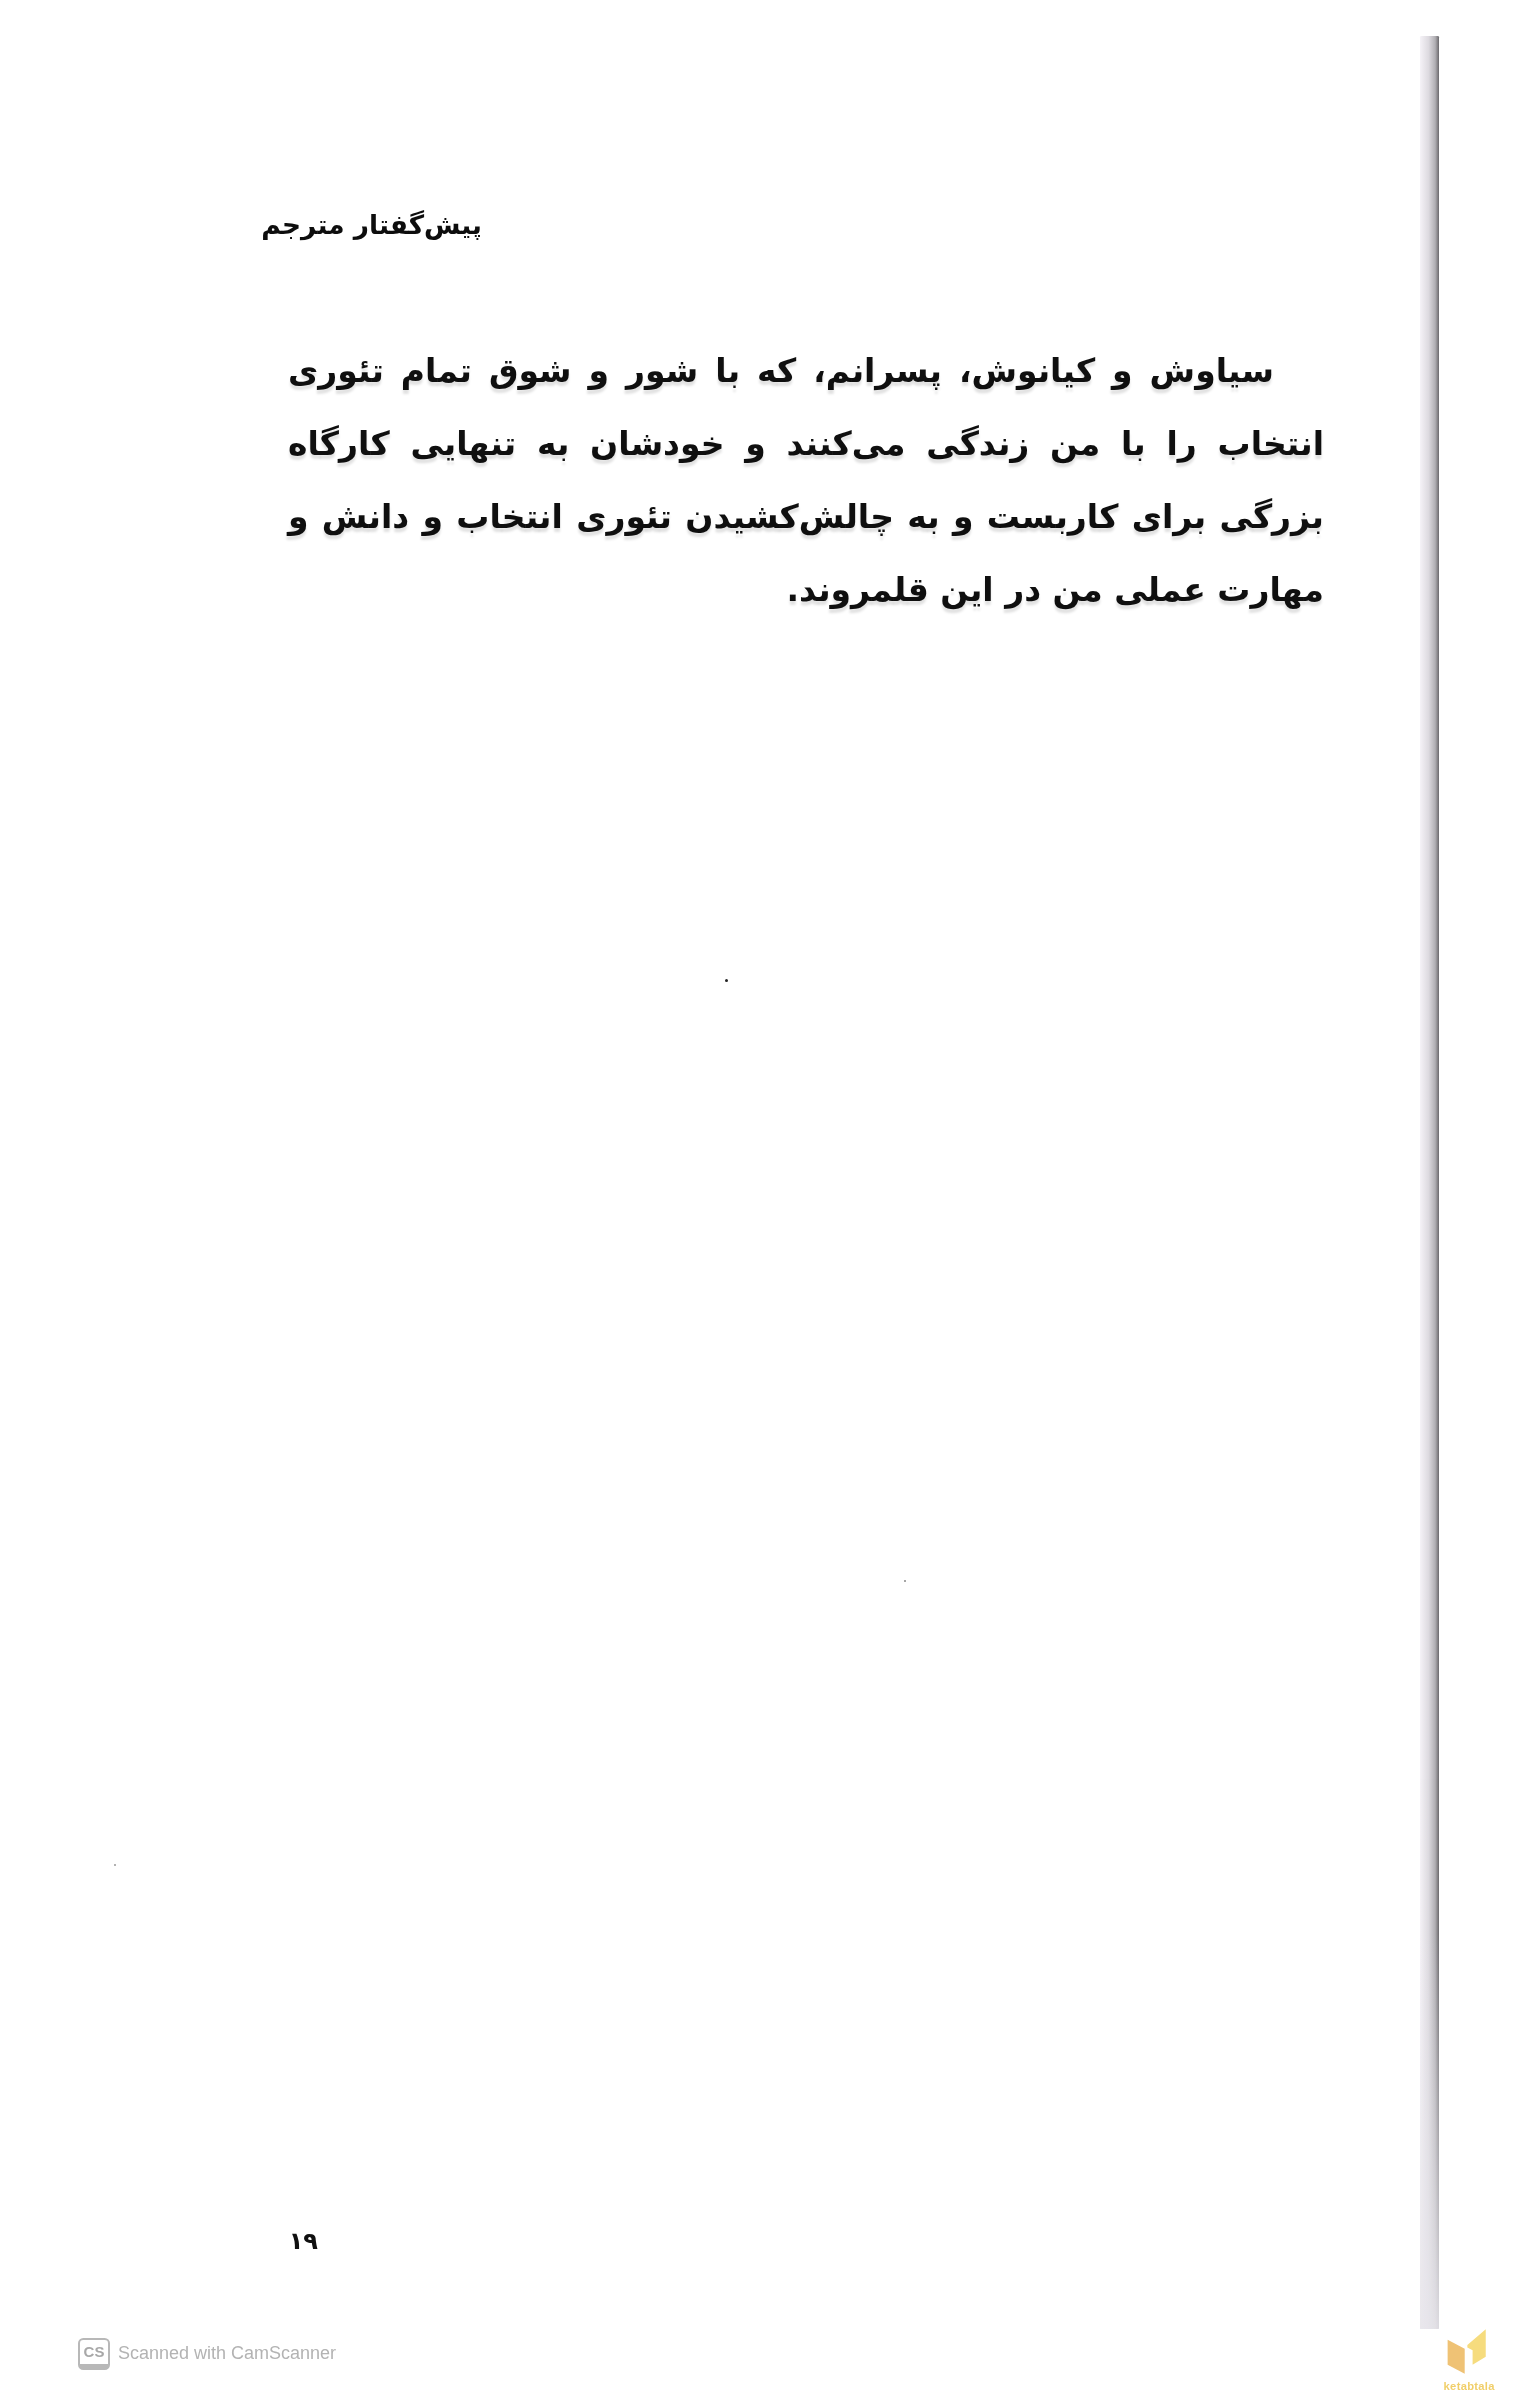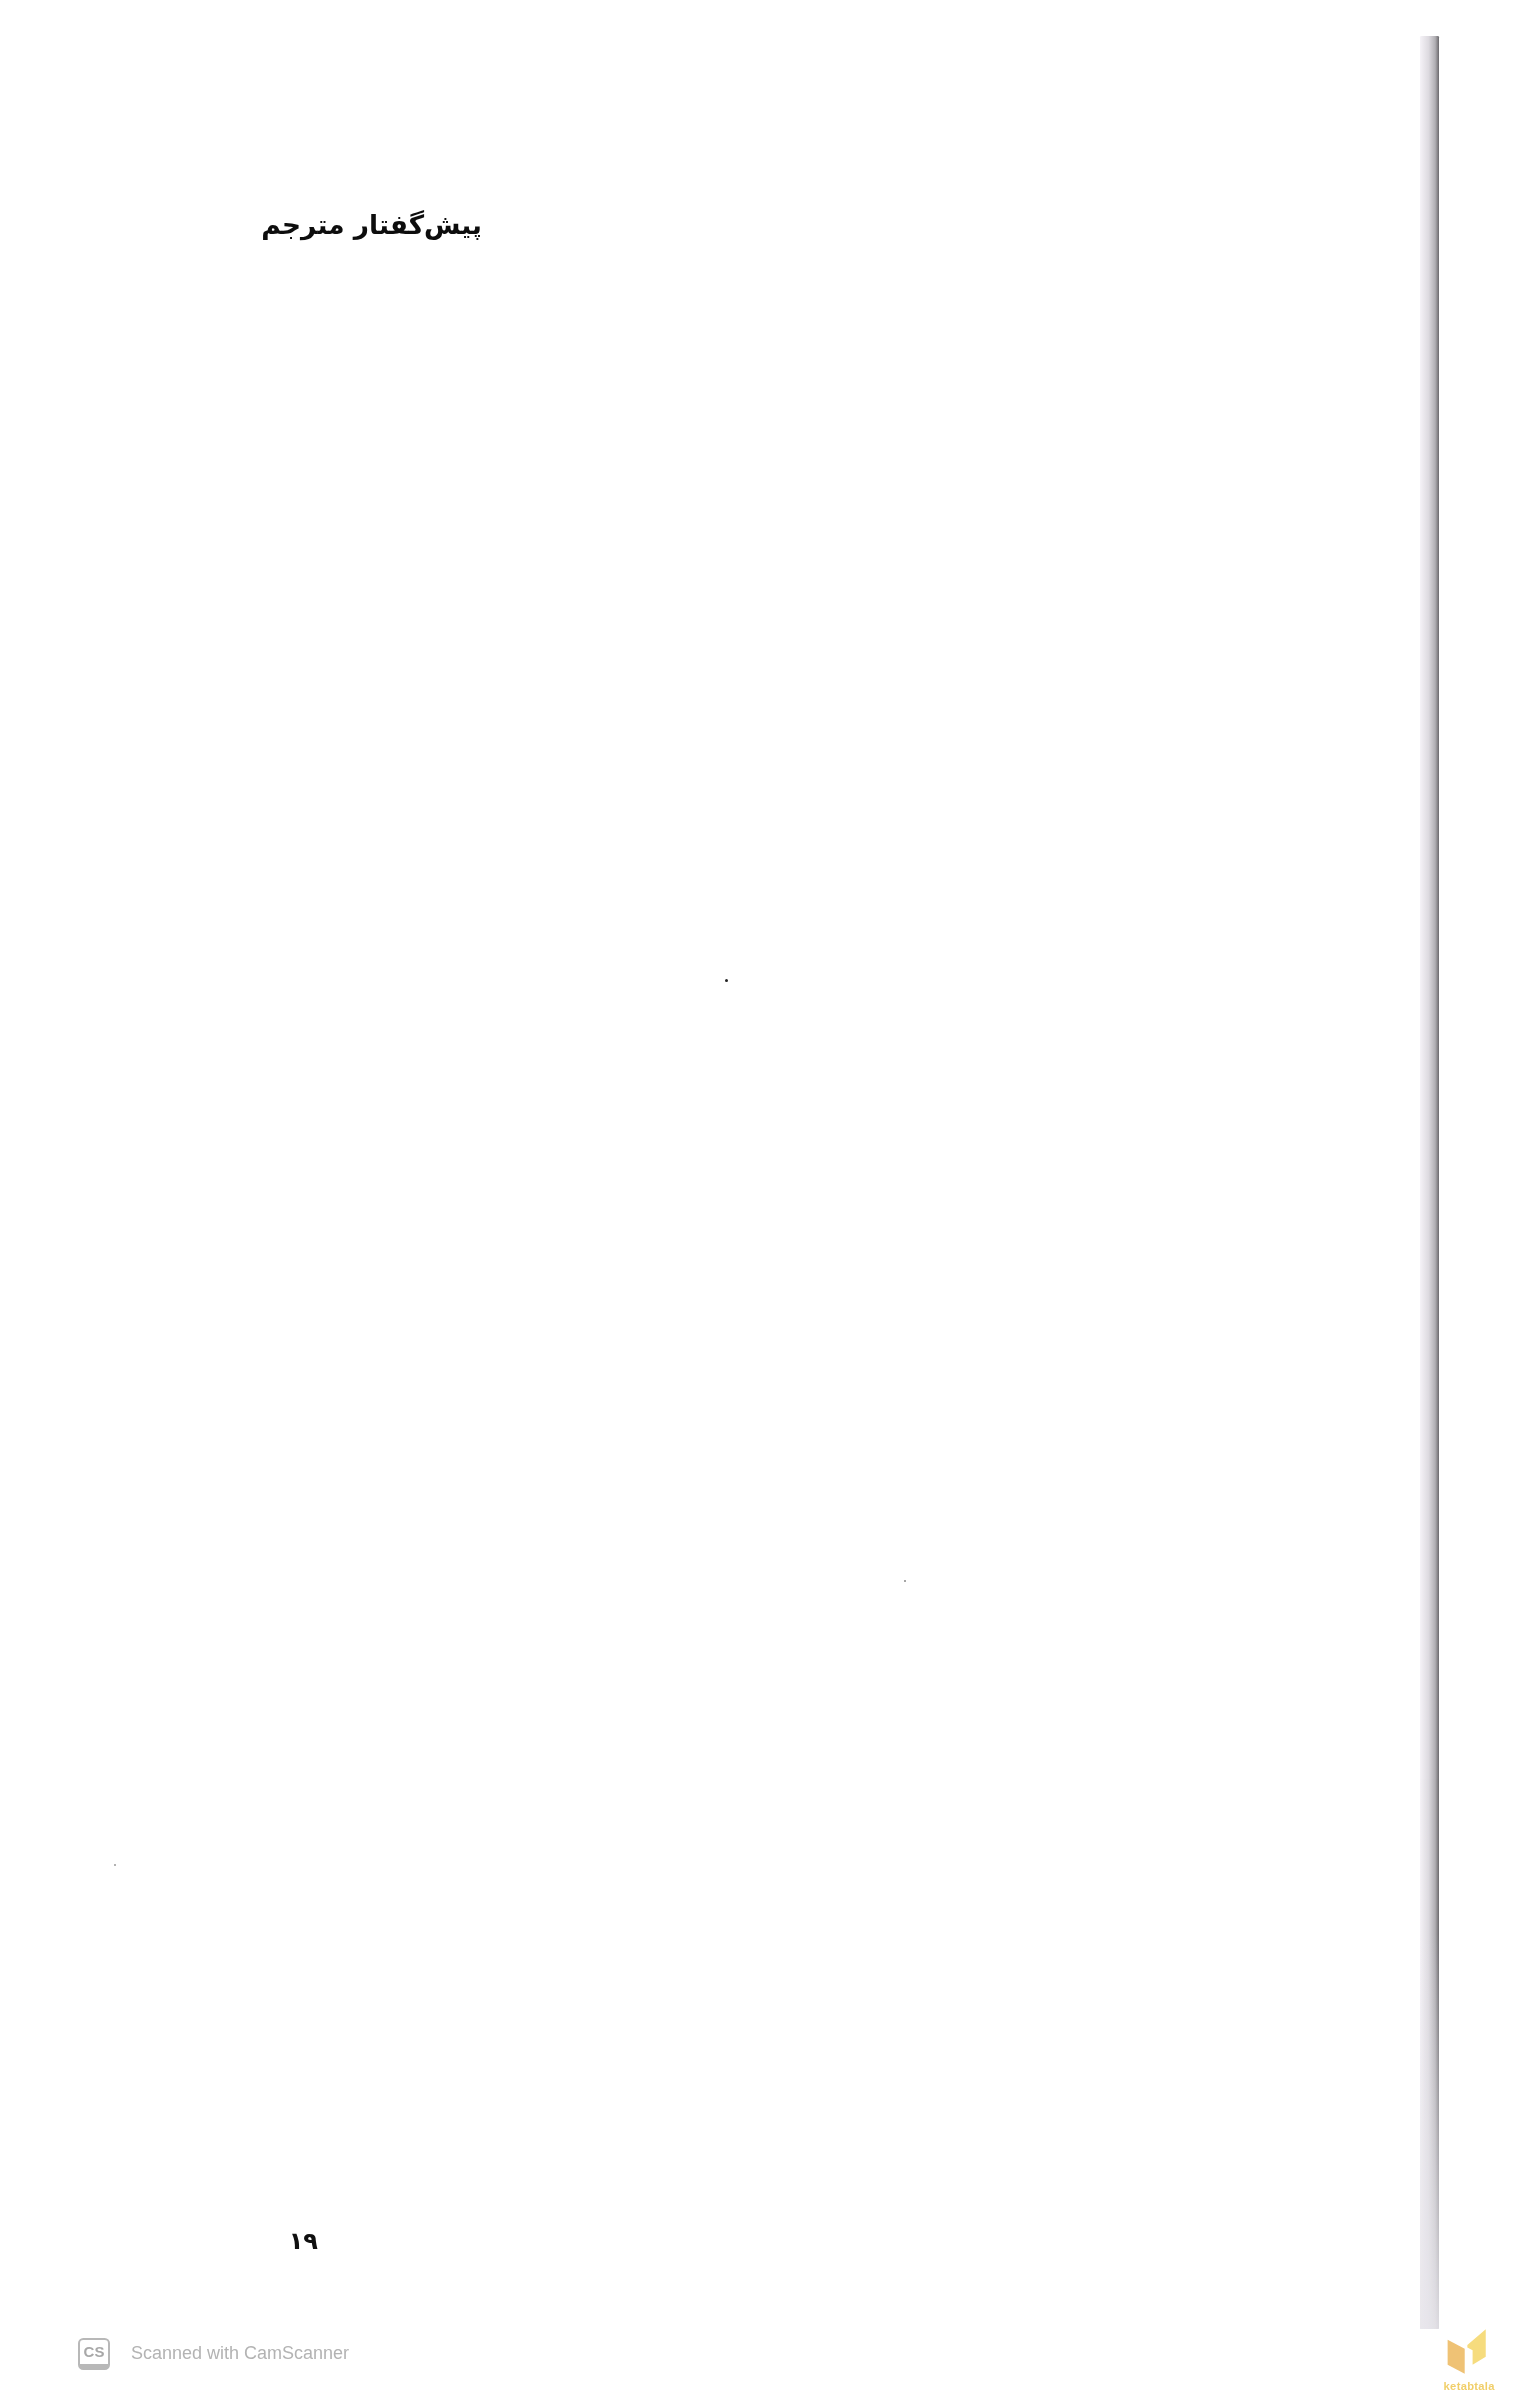--- a/index.html
+++ b/index.html
@@ -88,21 +88,21 @@
       border-radius: 50%;
       background: #222;
     }
     .scanner-watermark {
       position: absolute;
       left: 78px;
       top: 2337px;
       height: 33px;
       display: flex;
       align-items: center;
-      gap: 21px;
+      gap: 8px;
       color: #b3b3b3;
       font-family: "Liberation Sans", sans-serif;
       font-size: 18px;
     }
     .cs-logo {
       width: 32px;
       height: 32px;
       box-sizing: border-box;
       border: 2px solid #b8b8b8;
       border-radius: 5.3px;
@@ -145,20 +145,21 @@
 </head>
 <body>
 
 <div class="page">
 
   <div class="binding-shadow"></div>
 
   <div class="running-header">پیش‌گفتار مترجم</div>
 
   <div class="body-text">
+    <p class="para">سیاوش و کیانوش، پسرانم، که با شور و شوق تمام تئوری انتخاب را با من زندگی می‌کنند و خودشان به تنهایی کارگاه بزرگی برای کاربست و به چالش‌کشیدن تئوری انتخاب و دانش و مهارت عملی من در این قلمروند.</p>
   </div>
 
   <div class="speck" style="left:725px; top:979px;"></div>
   <div class="speck" style="left:904px; top:1580px; width:2px; height:2px; background:#888;"></div>
   <div class="speck" style="left:114px; top:1864px; width:2px; height:2px; background:#999;"></div>
 
   <div class="page-number">۱۹</div>
 
   <div class="scanner-watermark">
     <div class="cs-logo">CS</div>

